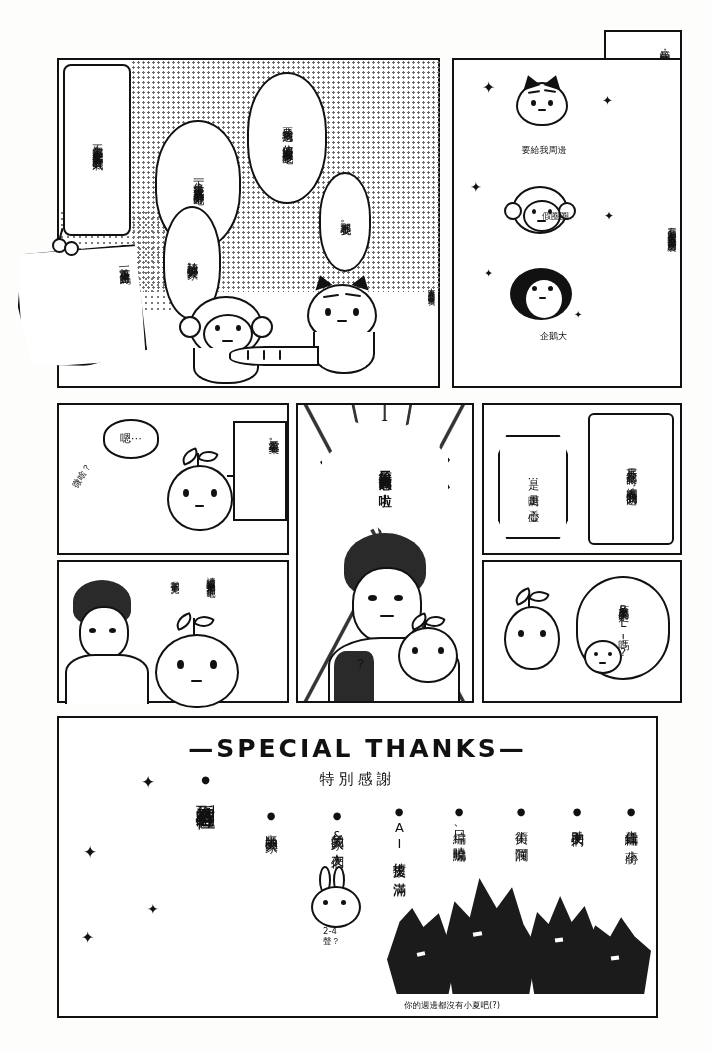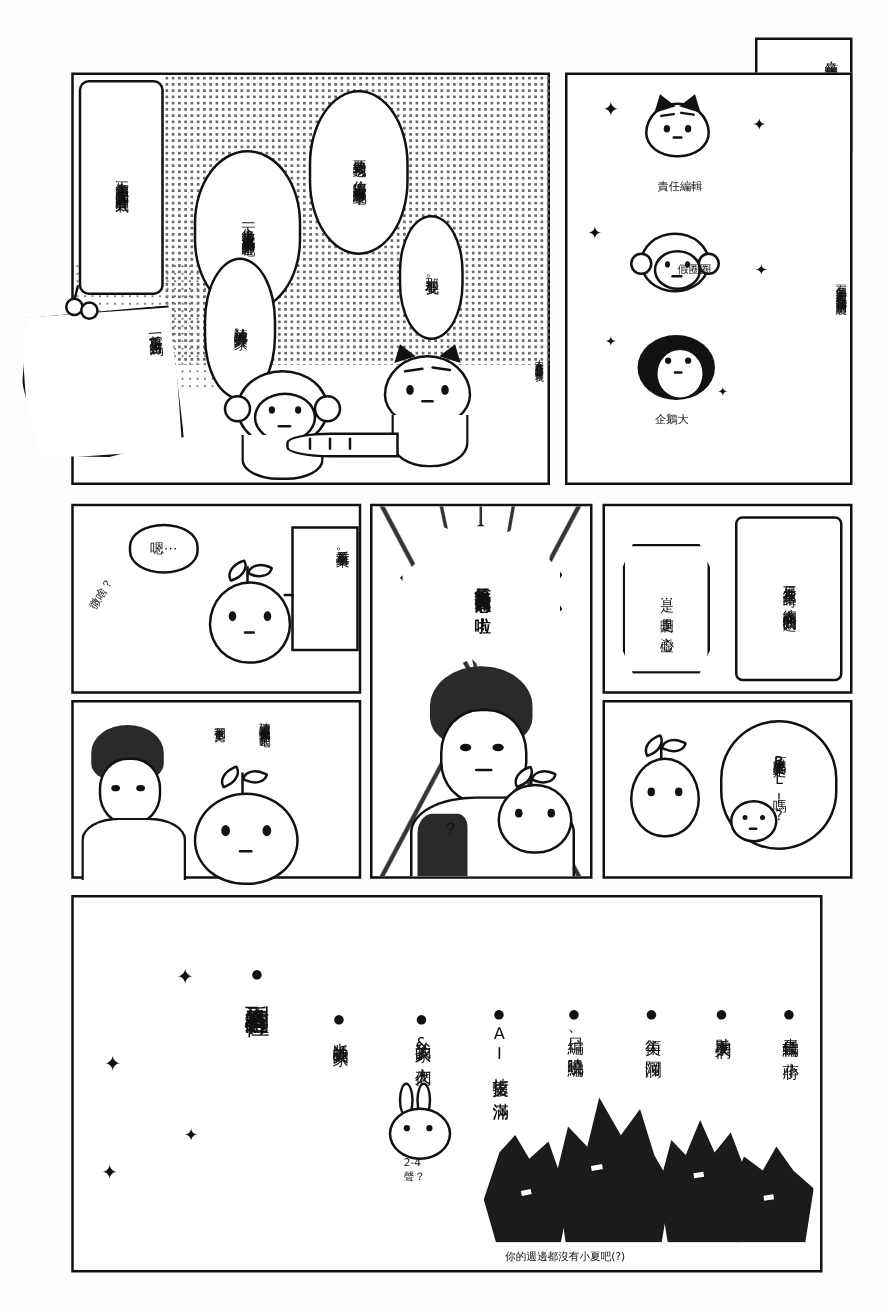--- a/index.html
+++ b/index.html
@@ -88,21 +88,21 @@
       <div class="cat-head" style="position:relative;">
         <div class="cat-ear" style="left:3px;top:-9px;transform:rotate(-18deg);"></div>
         <div class="cat-ear" style="right:3px;top:-9px;transform:rotate(18deg);"></div>
         <div class="stripe" style="left:10px;top:7px;width:12px;transform:rotate(-8deg);"></div>
         <div class="stripe" style="left:26px;top:6px;width:12px;transform:rotate(8deg);"></div>
         <div class="eye" style="left:13px;top:16px;width:5px;height:6px;"></div>
         <div class="eye" style="right:13px;top:16px;width:5px;height:6px;"></div>
         <div class="stripe" style="left:20px;top:25px;width:8px;"></div>
       </div>
     </div>
-    <div class="htext sm ink" style="position:absolute;left:50px;top:86px;width:80px;text-align:center;">責任編輯</div>
+    <div class="htext sm ink" style="position:absolute;left:50px;top:86px;width:80px;text-align:center;">要給我周邊</div>
 
     <div class="head" style="left:58px;top:126px;">
       <div class="mk-monkey" style="position:relative;">
         <div class="mk-ear" style="left:-10px;"></div>
         <div class="mk-ear" style="right:-10px;"></div>
         <div class="mk-face">
           <div class="eye" style="left:7px;top:7px;width:4px;height:5px;"></div>
           <div class="eye" style="right:7px;top:7px;width:4px;height:5px;"></div>
           <div class="stripe" style="left:12px;top:18px;width:9px;"></div>
         </div>
@@ -111,21 +111,21 @@
     <div class="htext sm ink" style="position:absolute;left:88px;top:152px;width:80px;text-align:left;">假圈圈</div>
 
     <div class="head" style="left:56px;top:208px;">
       <div class="pen" style="position:relative;">
         <div class="pen-belly"></div>
         <div class="eye" style="left:22px;top:18px;width:5px;height:5px;background:#111;"></div>
         <div class="eye" style="left:38px;top:18px;width:5px;height:5px;background:#111;"></div>
         <div class="stripe" style="left:29px;top:29px;width:7px;"></div>
       </div>
     </div>
-    <div class="htext sm ink" style="position:absolute;left:70px;top:272px;width:90px;">企鵝大</div>
+    <div class="htext sm ink" style="position:absolute;left:86px;top:272px;width:90px;">企鵝大</div>
 
     <div class="vtext sm ink" style="position:absolute;right:4px;top:160px;height:160px;">有三個助手友人在幫我進行背景的繪製。</div>
   </div>
 
   <div class="panel" style="left:57px;top:58px;width:383px;height:330px;">
 
     <div class="halftone" style="position:absolute;left:72px;top:0;width:311px;height:232px;"></div>
     <div class="halftone2" style="position:absolute;left:0;top:150px;width:120px;height:100px;"></div>
 
     <div class="bub oval" style="left:188px;top:12px;width:80px;height:132px;">
@@ -310,20 +310,22 @@
         <div class="eye" style="right:20px;top:24px;width:7px;height:9px;"></div>
         <div class="stripe" style="left:34px;top:44px;width:11px;"></div>
       </div>
       <div class="stem" style="left:38px;top:0;height:18px;"></div>
       <div class="leaf" style="left:20px;top:-3px;transform:rotate(-24deg);"></div>
       <div class="leaf" style="left:40px;top:-3px;transform:rotate(24deg);"></div>
     </div>
   </div>
 
   <div id="thanks">
+    <div class="title ink">—SPECIAL THANKS—</div>
+    <div class="sub ink">特別感謝</div>
 
     <div class="tcol" style="right:18px;top:88px;">
       <span class="bullet ink">●</span>
       <span class="vtext lg ink" style="display:block;height:150px;">責任編輯 小蔣</span>
     </div>
     <div class="tcol" style="right:72px;top:88px;">
       <span class="bullet ink">●</span>
       <span class="vtext lg ink" style="display:block;height:120px;">助手友人們</span>
     </div>
     <div class="tcol" style="right:128px;top:88px;">

